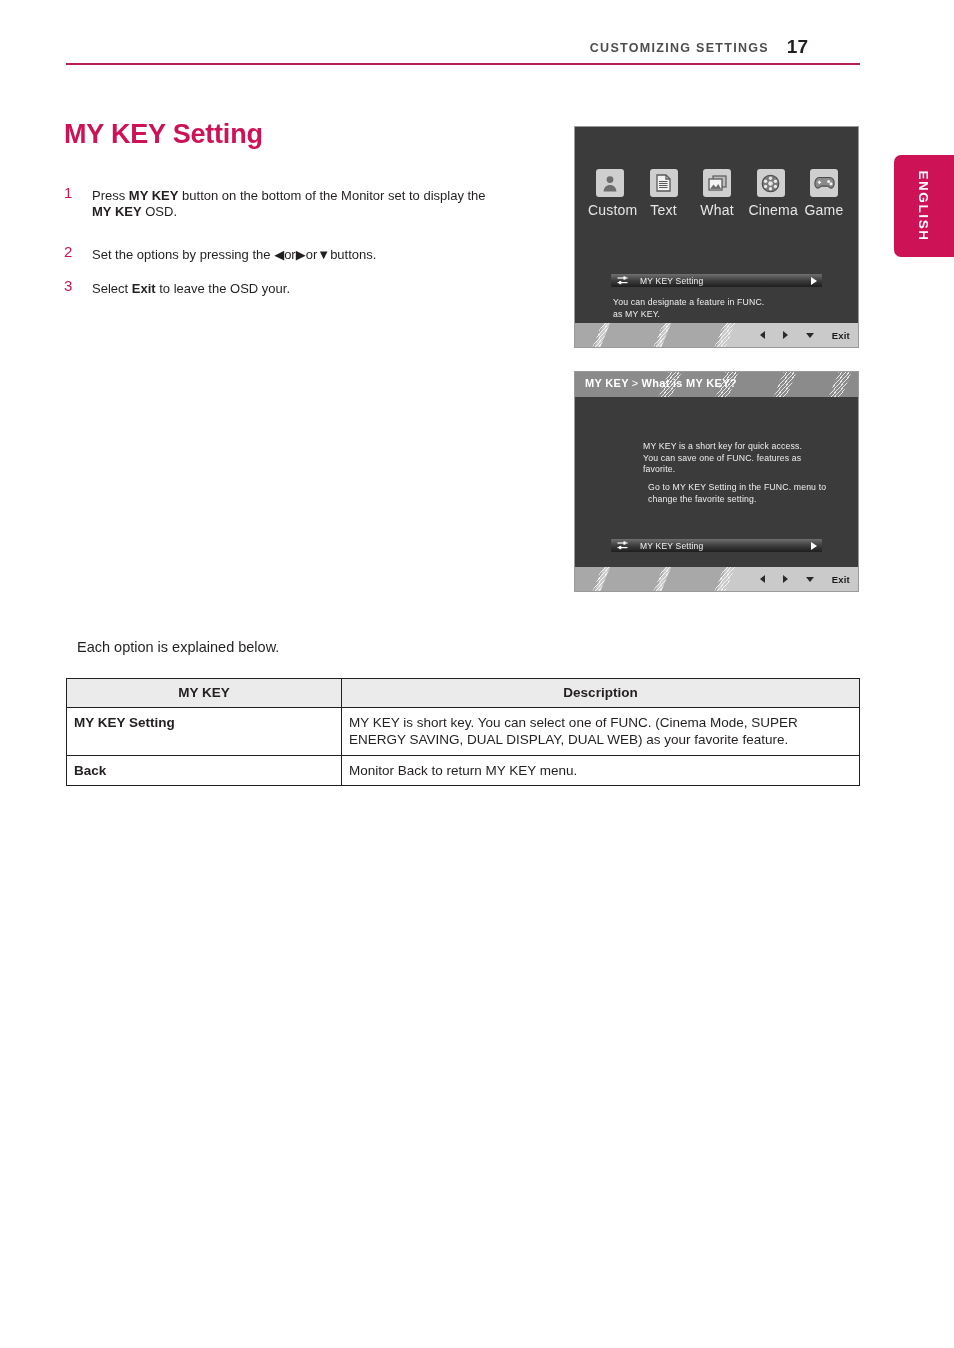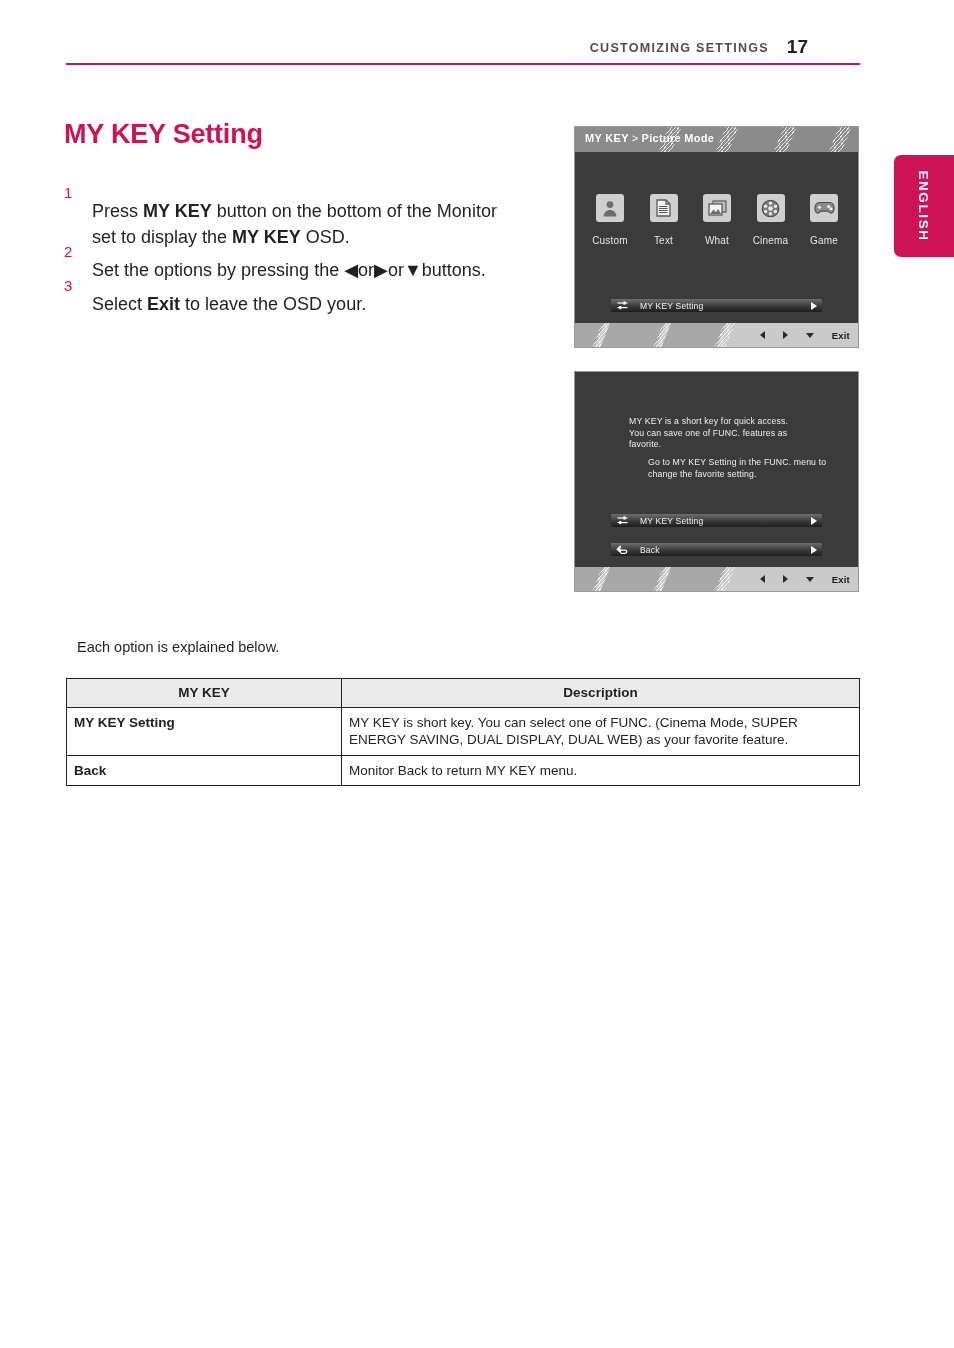--- a/index.html
+++ b/index.html
@@ -42,22 +42,22 @@
   #main-title{
     position:absolute;left:64px;top:119px;
     font-size:27px;font-weight:bold;color:#ce1256;letter-spacing:-0.2px;
   }
   .step{position:absolute;left:64px;width:440px;}
   .step-num{
     position:absolute;left:0;top:0;width:20px;
     font-size:15px;color:#ce1256;font-weight:normal;text-align:left;
   }
   .step-text{
-    position:absolute;left:28px;top:14px;width:412px;
-    font-size:18px;line-height:26px;color:#231f20;
+    position:absolute;left:28px;top:4px;width:412px;
+    font-size:13px;line-height:16px;color:#231f20;
   }
   .step-text b{font-weight:bold;}
   #step-1{top:184px;}
   #step-2{top:243px;}
   #step-3{top:277px;}
 
   #each-option{
     position:absolute;left:77px;top:639px;
     font-size:14.5px;color:#231f20;
   }
@@ -101,21 +101,21 @@
     position:absolute;left:13px;top:42px;width:258px;
     display:flex;justify-content:space-between;
   }
   .icon-cell{width:44px;text-align:center;}
   .icon-tile{
     width:28px;height:28px;margin:0 auto;
     background:#cfcfcf;border-radius:3px;
     display:flex;align-items:center;justify-content:center;
   }
   .icon-label{
-    margin-top:13px;font-size:10px;color:#e6e6e6;letter-spacing:0.2px;
+    margin-top:5px;font-size:14px;color:#e6e6e6;letter-spacing:0.2px;
   }
 
   
   .menu-row{
     position:absolute;left:36px;width:211px;height:13px;
     background:linear-gradient(to bottom,#6f6f6f 0%,#3a3a3a 55%,#1e1e1e 100%);
     border-radius:1px;
   }
   .menu-row .mr-icon{
     position:absolute;left:5px;top:1px;width:13px;height:11px;
@@ -132,21 +132,21 @@
   }
   #osd1-row-setting{top:147px;}
   #osd2-row-setting{top:142px;}
   #osd2-row-back{top:171px;}
 
   .osd-desc{
     position:absolute;font-size:8.7px;line-height:11.5px;
     color:#efefef;letter-spacing:0.15px;white-space:pre-line;
   }
   #osd1-desc{left:38px;top:170px;width:230px;}
-  #osd2-desc-1{left:54px;top:44px;width:215px;}
+  #osd2-desc-1{left:68px;top:44px;width:215px;}
   #osd2-desc-2{left:54px;top:85px;width:215px;margin-left:19px;}
 
   
   .osd-bottom{
     position:absolute;left:0;bottom:0;width:100%;height:24px;
     background:#cacaca;overflow:hidden;
   }
   .osd-bottom .seg{
     position:absolute;top:-4px;height:34px;
     background:#a8a8a8;transform:skewX(-22deg);
@@ -213,29 +213,20 @@
 </div>
 <div class="step" id="step-3">
   <div class="step-num">3</div>
   <div class="step-text"><span>Select </span><b>Exit</b><span> to leave the OSD your.</span></div>
 </div>
 
 <div id="each-option">Each option is explained below.</div>
 
 <div class="osd" id="osd-1">
 
-  <div class="osd-titlebar">
-    <div class="hatch" style="left:88px;"></div>
-    <div class="hatch" style="left:145px;"></div>
-    <div class="hatch" style="left:203px;"></div>
-    <div class="hatch" style="left:258px;"></div>
-    <div class="osd-title-text">
-      <span>MY KEY</span><span class="gt">&gt;</span><span>Picture Mode</span>
-    </div>
-  </div>
 
   <div class="osd-body">
 
     <div class="icon-row">
 
       <div class="icon-cell">
         <div class="icon-tile">
           <svg width="16" height="17" viewBox="0 0 16 17">
             <circle cx="8" cy="4.6" r="3.4" fill="#6d6d6d"></circle>
             <path d="M1.6 16.5c0-3.9 2.9-6.6 6.4-6.6s6.4 2.7 6.4 6.6z" fill="#6d6d6d"></path>
@@ -335,20 +326,29 @@
       <span class="tri-l"></span>
       <span class="tri-r"></span>
       <span class="tri-d"></span>
       <span class="exit-label">Exit</span>
     </div>
   </div>
 </div>
 
 <div class="osd" id="osd-2">
 
+  <div class="osd-titlebar">
+    <div class="hatch" style="left:88px;"></div>
+    <div class="hatch" style="left:145px;"></div>
+    <div class="hatch" style="left:203px;"></div>
+    <div class="hatch" style="left:258px;"></div>
+    <div class="osd-title-text">
+      <span>MY KEY</span><span class="gt">&gt;</span><span>What is MY KEY?</span>
+    </div>
+  </div>
 
   <div class="osd-body">
 
     <div class="osd-desc" id="osd2-desc-1">MY KEY is a short key for quick access.
 You can save one of FUNC. features as
 favorite.</div>
     <div class="osd-desc" id="osd2-desc-2">Go to MY KEY Setting in the FUNC. menu to
 change the favorite setting.</div>
 
     <div class="menu-row" id="osd2-row-setting">

